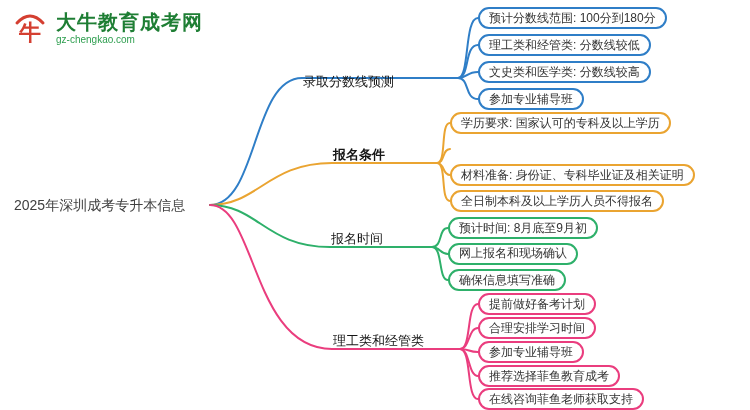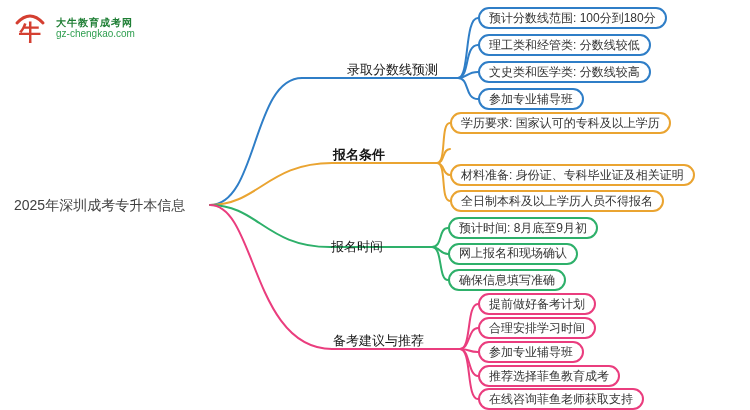--- a/index.html
+++ b/index.html
@@ -2,29 +2,29 @@
 <html><head>
 <meta charset="utf-8">
 <style>
   html,body{margin:0;padding:0;}
   body{font-family:"Liberation Sans","DejaVu Sans",sans-serif;}
   .canvas{position:relative;width:750px;height:410px;background:#ffffff;overflow:hidden;}
   .lines{position:absolute;left:0;top:0;width:750px;height:410px;}
 
   .logo{position:absolute;left:10px;top:8px;display:flex;align-items:center;gap:6px;}
   .logo-text{display:flex;flex-direction:column;line-height:1.15;}
-  .logo-title{font-size:10px;font-weight:bold;color:#1e7e34;letter-spacing:1px;}
+  .logo-title{font-size:20px;font-weight:bold;color:#1e7e34;letter-spacing:1px;}
   .logo-sub{font-size:10px;color:#2e9e4f;}
 
   .root{position:absolute;left:14px;top:197px;font-size:14px;color:#404040;white-space:nowrap;}
 
   .branch{position:absolute;font-size:13px;color:#151515;white-space:nowrap;}
-  .br0{left:303px;top:61px;margin-left:44px;}
+  .br0{left:303px;top:73px;}
   .br1{left:333px;top:146px;font-weight:bold;}
-  .br2{left:331px;top:238px;}
+  .br2{left:331px;top:230px;}
   .br3{left:333px;top:332px;}
 
   .leaf{position:absolute;background:#fff;border:2px solid #f9a8d4;border-radius:11px;
         font-size:12px;line-height:14px;padding:2px 9px;white-space:nowrap;color:#333;
         box-sizing:border-box;height:22px;}
   .cb{border-color:#2f7ec7;}
   .co{border-color:#eaa431;}
   .cg{border-color:#2eb06a;text-align:right;}
   .cp{border-color:#ea3d7e;}
 
@@ -90,21 +90,21 @@
       <div class="logo-title">大牛教育成考网</div>
       <div class="logo-sub">gz-chengkao.com</div>
     </div>
   </div>
 
   <div class="root">2025年深圳成考专升本信息</div>
 
   <div class="branch br0">录取分数线预测</div>
   <div class="branch br1">报名条件</div>
   <div class="branch br2">报名时间</div>
-  <div class="branch br3">备考建议与推荐</div>
+  <div class="branch br3">理工类和经管类</div>
 
   <div class="leaf cb p-b0">预计分数线范围: 100分到180分</div>
   <div class="leaf cb p-b1">理工类和经管类: 分数线较低</div>
   <div class="leaf cb p-b2">文史类和医学类: 分数线较高</div>
   <div class="leaf cb p-b3">参加专业辅导班</div>
 
   <div class="leaf co p-o0">学历要求: 国家认可的专科及以上学历</div>
   <div class="leaf co p-o2">材料准备: 身份证、专科毕业证及相关证明</div>
   <div class="leaf co p-o3">全日制本科及以上学历人员不得报名</div>
 

